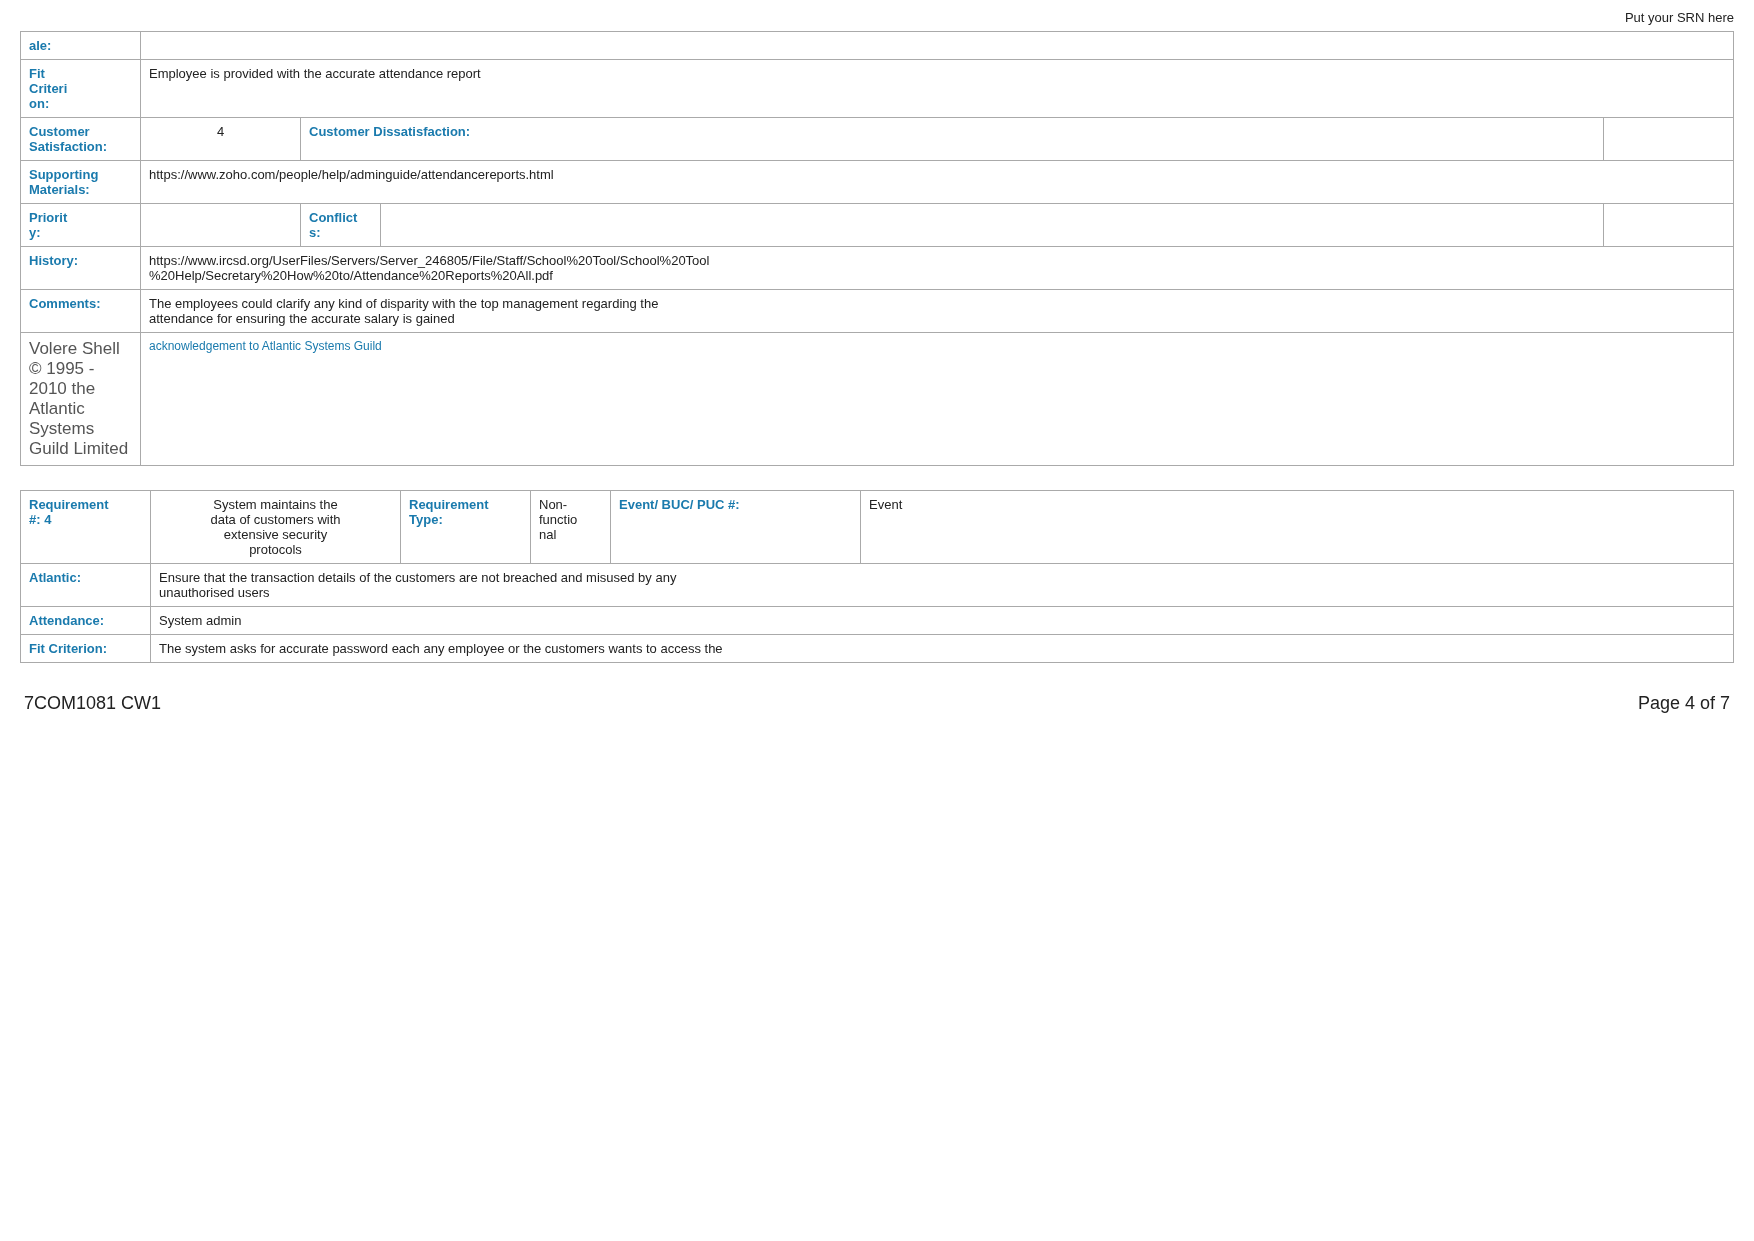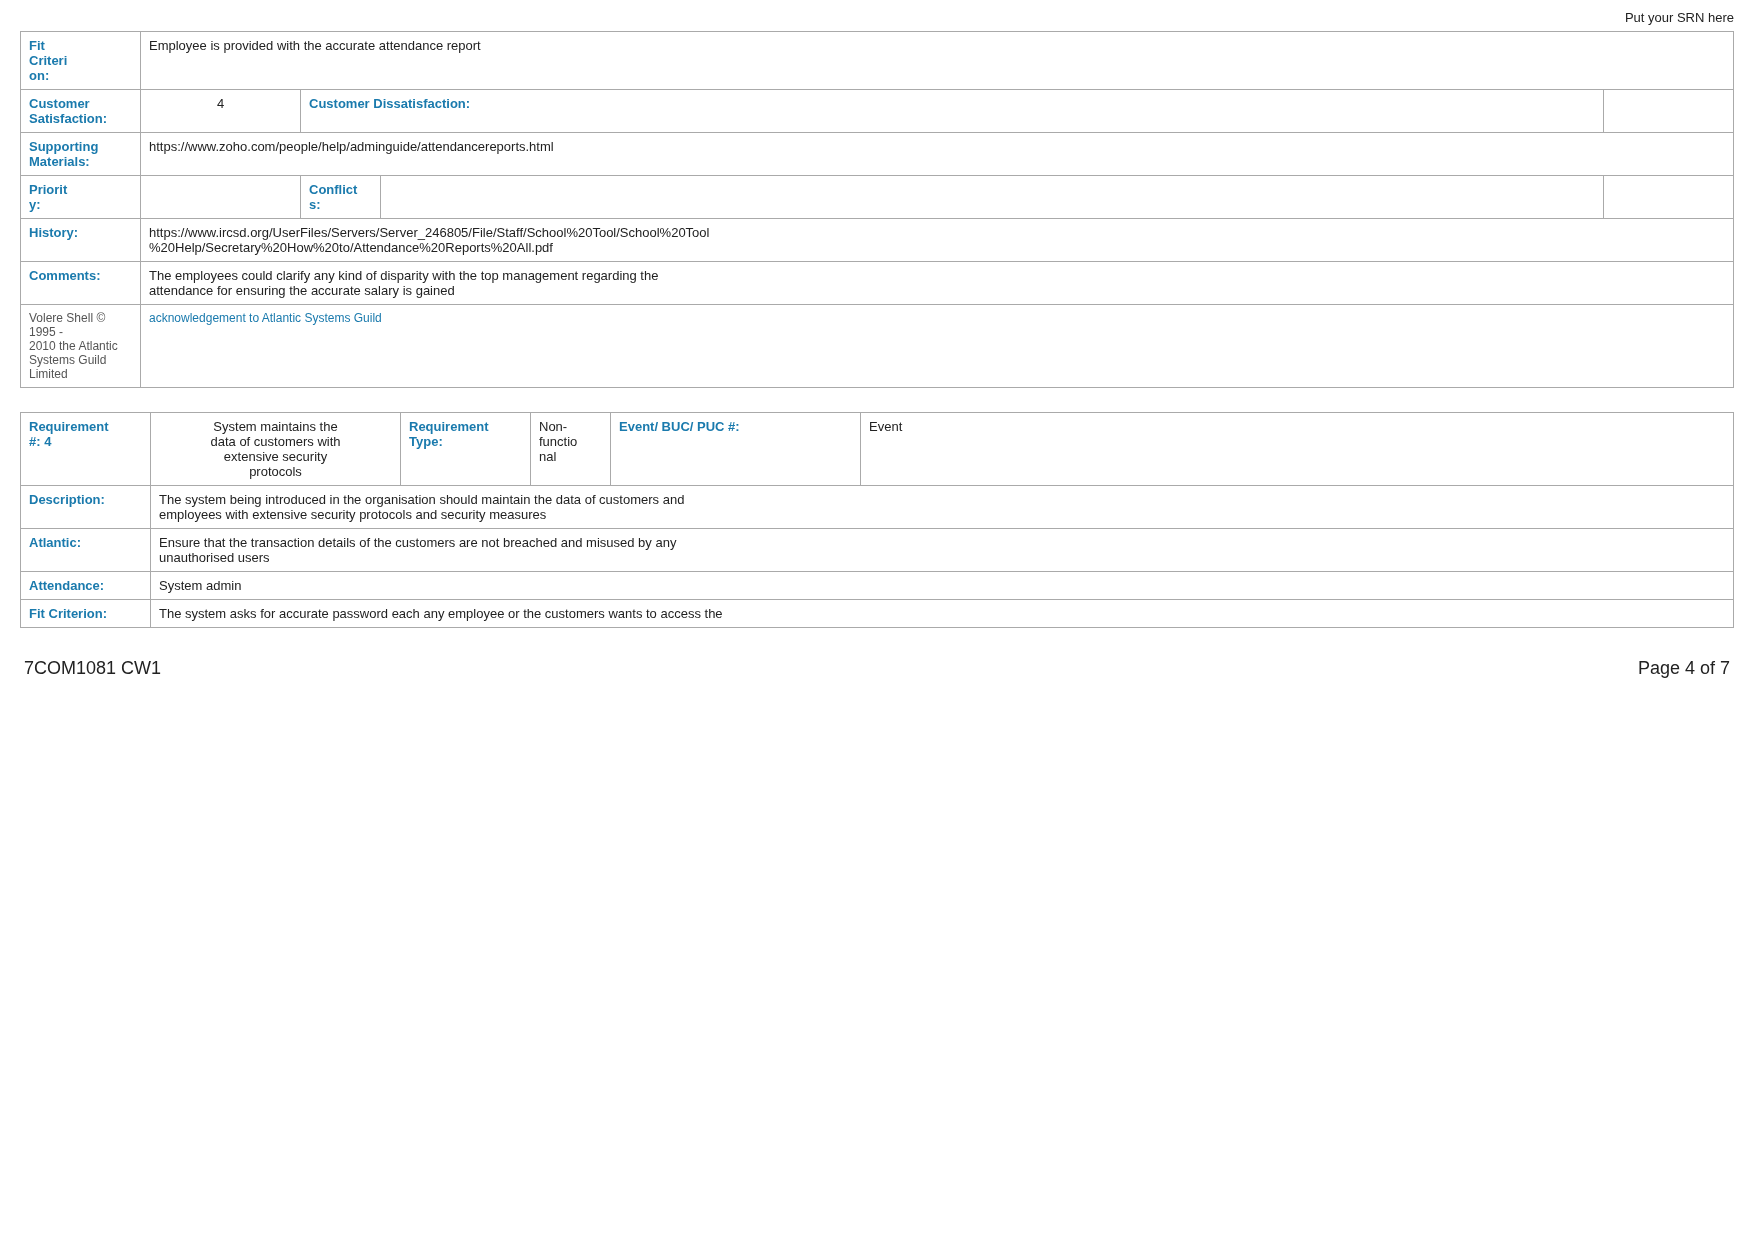--- a/index.html
+++ b/index.html
@@ -64,20 +64,24 @@
     }
   </style>
 </head>
 <body>
 
 <div class="srn-line">Put your SRN here</div>
 
 <table class="main-table">
 
   <tbody>
+      <tr>
+    <td class="label-cell">ale:</td>
+    <td colspan="5"></td>
+  </tr>
 
 
   <tr>
     <td class="label-cell blue-label">Fit<br>Criteri<br>on:</td>
     <td colspan="5">Employee is provided with the accurate attendance report</td>
   </tr>
 
   <tr>
     <td class="label-cell blue-label" colspan="1">Customer<br>Satisfaction:</td>
     <td style="width:160px; text-align:center;">4</td>
@@ -102,42 +106,38 @@
     <td class="label-cell blue-label">History:</td>
     <td colspan="5" style="word-break:break-all;">https://www.ircsd.org/UserFiles/Servers/Server_246805/File/Staff/School%20Tool/School%20Tool<br>%20Help/Secretary%20How%20to/Attendance%20Reports%20All.pdf</td>
   </tr>
 
   <tr>
     <td class="label-cell blue-label">Comments:</td>
     <td colspan="5">The employees could clarify any kind of disparity with the top management regarding the<br>attendance for ensuring the accurate salary is gained</td>
   </tr>
 
   <tr class="footer-row">
-    <td style="font-size:12px; color:#555;">Volere Shell © 1995 -<br>2010 the Atlantic<br>Systems Guild Limited</td>
+    <td style="font-size:17px; color:#555;">Volere Shell © 1995 -<br>2010 the Atlantic<br>Systems Guild Limited</td>
     <td colspan="5" style="font-size:12px; color:#1a7aad;">acknowledgement to Atlantic Systems Guild</td>
   </tr>
 </tbody>
   </table>
 
 <table class="second-table">
 
   <tbody>
       <tr>
     <td class="blue-label" style="width:130px;">Requirement<br>#: 4</td>
     <td style="width:250px; text-align:center;">System maintains the<br>data of customers with<br>extensive security<br>protocols</td>
     <td class="blue-label" style="width:130px;">Requirement<br>Type:</td>
     <td style="width:80px;">Non-<br>functio<br>nal</td>
     <td class="blue-label" style="width:250px;">Event/ BUC/ PUC #:</td>
     <td>Event</td>
   </tr>
 
-  <tr>
-    <td class="blue-label">Description:</td>
-    <td colspan="5">The system being introduced in the organisation should maintain the data of customers and<br>employees with extensive security protocols and security measures</td>
-  </tr>
 
   <tr>
     <td class="blue-label">Atlantic:</td>
     <td colspan="5">Ensure that the transaction details of the customers are not breached and misused by any<br>unauthorised users</td>
   </tr>
 
   <tr>
     <td class="blue-label">Attendance:</td>
     <td colspan="5">System admin</td>
   </tr>

